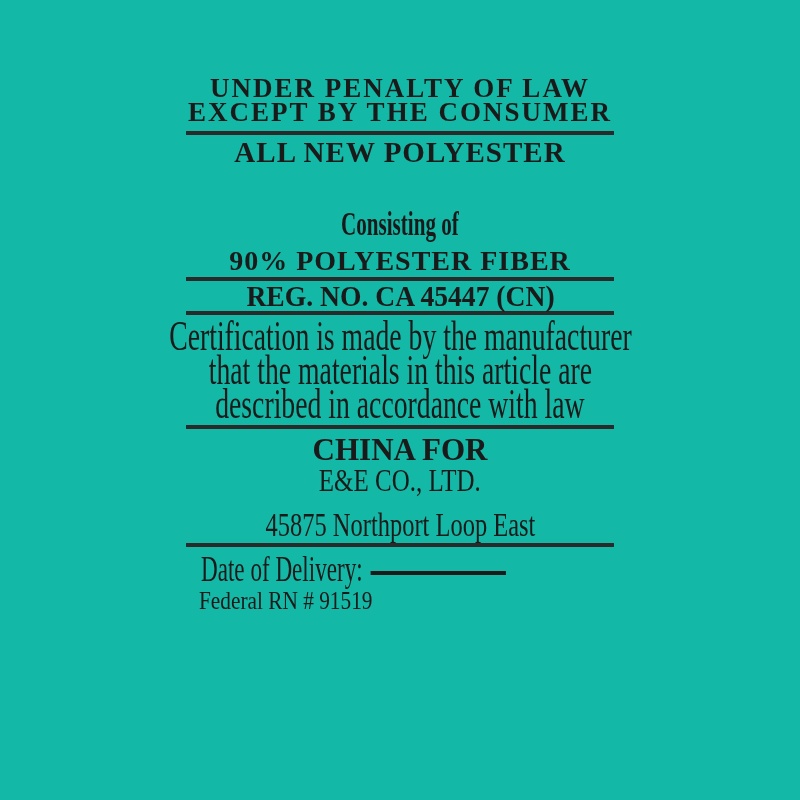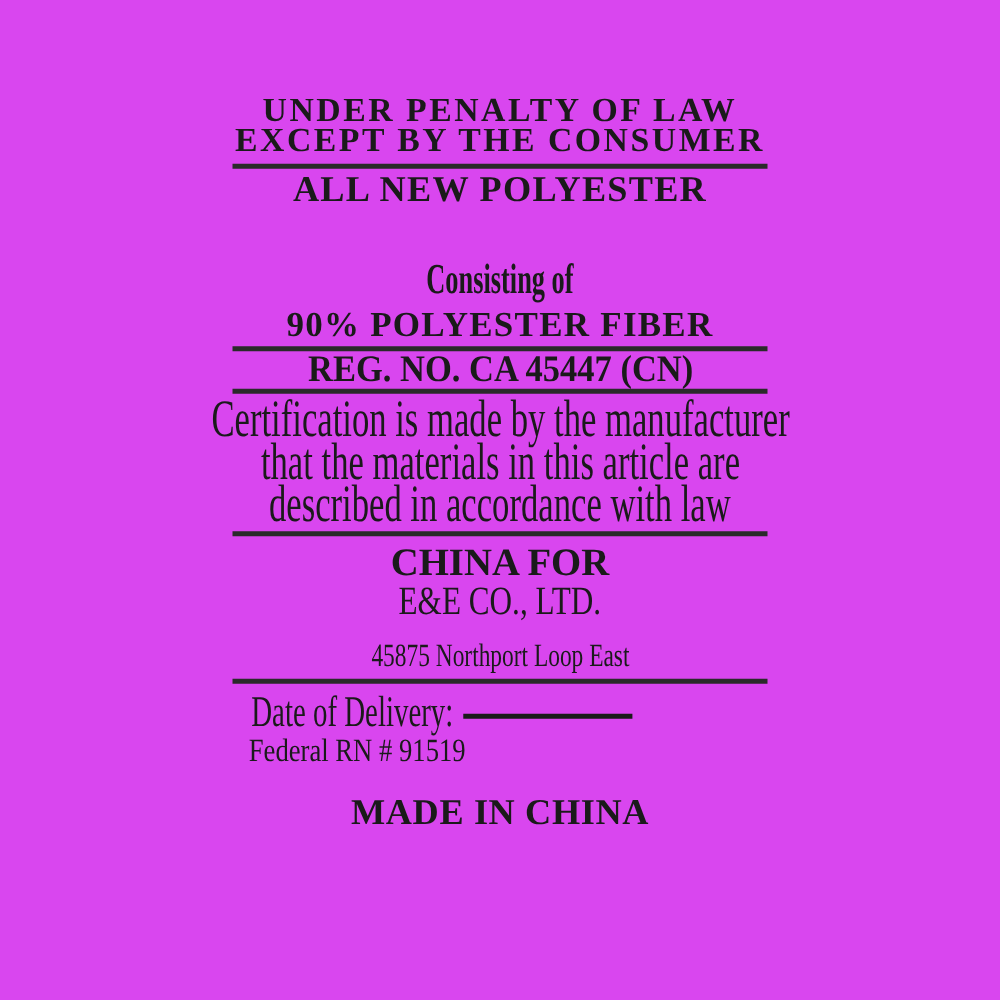--- a/index.html
+++ b/index.html
@@ -4,21 +4,21 @@
 <style>
   html, body {
     margin: 0;
     padding: 0;
     background: #ffffff;
   }
   .canvas {
     position: relative;
     width: 800px;
     height: 800px;
-    background: #d946ef;
+    background: #14b8a6;
     overflow: hidden;
     font-family: "Liberation Serif", "DejaVu Serif", serif;
     color: #1a1a1a;
   }
   .tag {
     width: 428px;
     margin: 76px auto 0;
     display: flex;
     flex-direction: column;
     align-items: center;
@@ -68,21 +68,21 @@
     margin-top: 4px;
     margin-bottom: 4px;
   }
   .madefor {
     font-weight: bold;
     font-size: 31px;
     line-height: 26px;
     margin-top: 8px;
   }
   .company { font-size: 32px; line-height: 34px; }
-  .street  { font-size: 26px; line-height: 36px; margin-top: 10px; }
+  .street  { font-size: 34px; line-height: 36px; margin-top: 10px; }
   .city    { font-size: 34px; line-height: 36px; margin-top: 4px; margin-bottom: 4px; }
   .daterow {
     align-self: flex-start;
     padding-left: 15px;
     font-size: 35px;
     line-height: 36px;
     margin-top: 5px;
     text-align: left;
   }
   .rn {
@@ -153,16 +153,15 @@
     <div class="rule"></div>
 
     <div class="daterow">
       <span class="cx cx66 o-left"><span>Date of Delivery:</span><span class="blank"></span></span>
     </div>
 
     <div class="rn">
       <span class="cx cx82 o-left">Federal RN # 91519</span>
     </div>
 
-    <div class="line china">MADE IN CHINA</div>
 
   </div>
 </div>
 
 </body></html>

